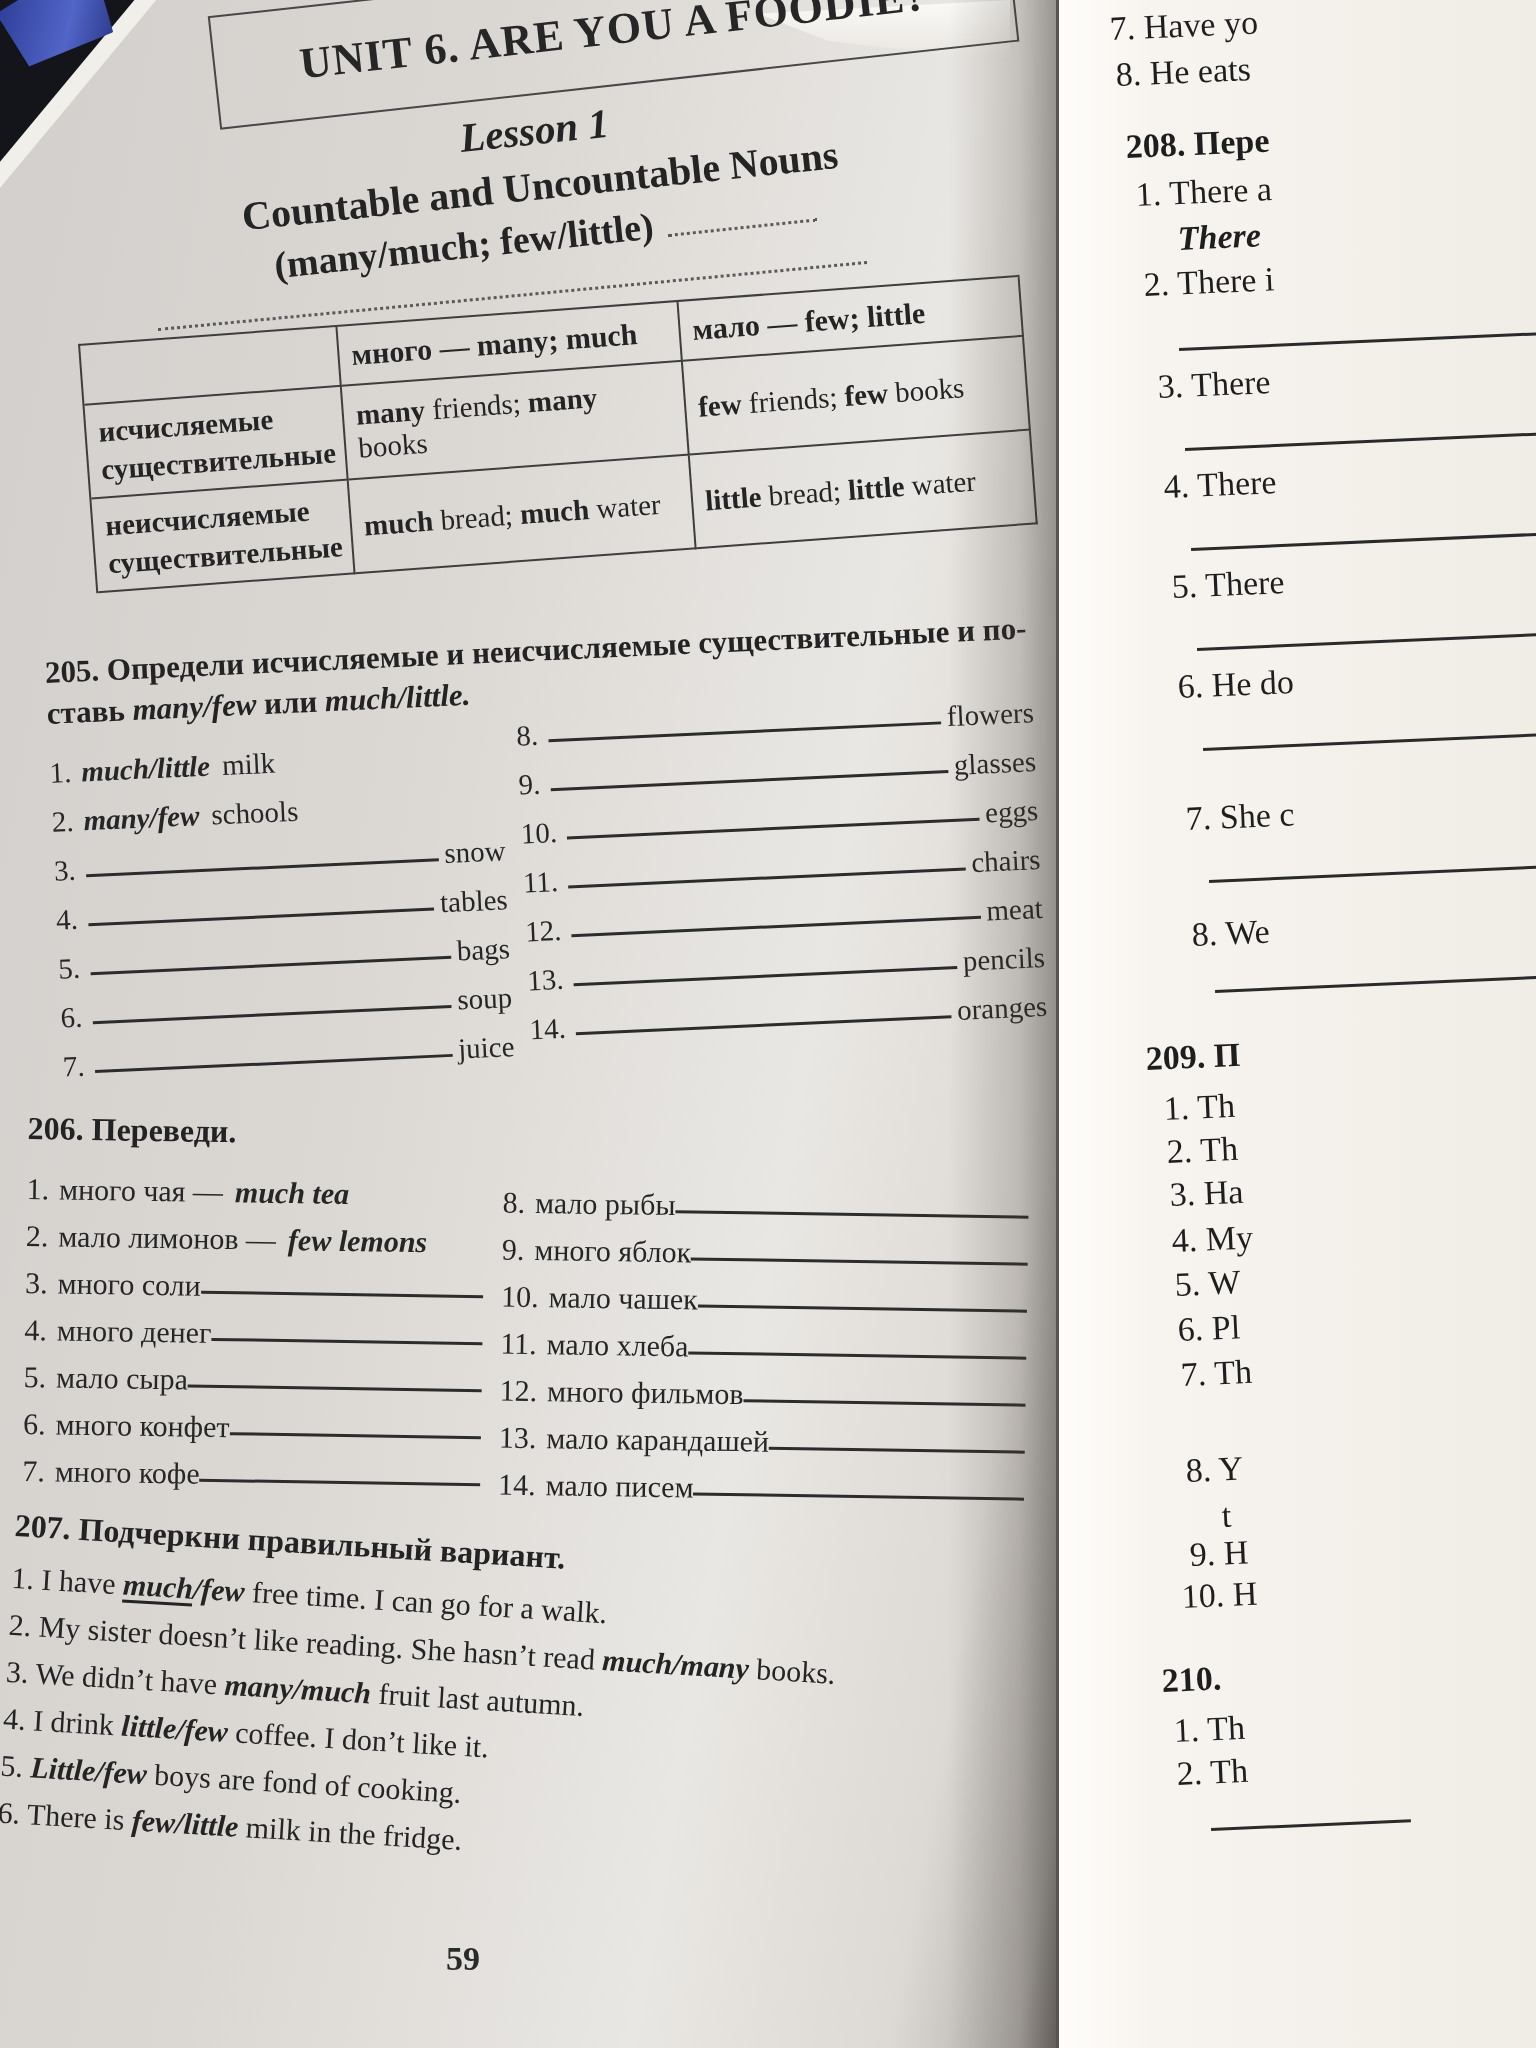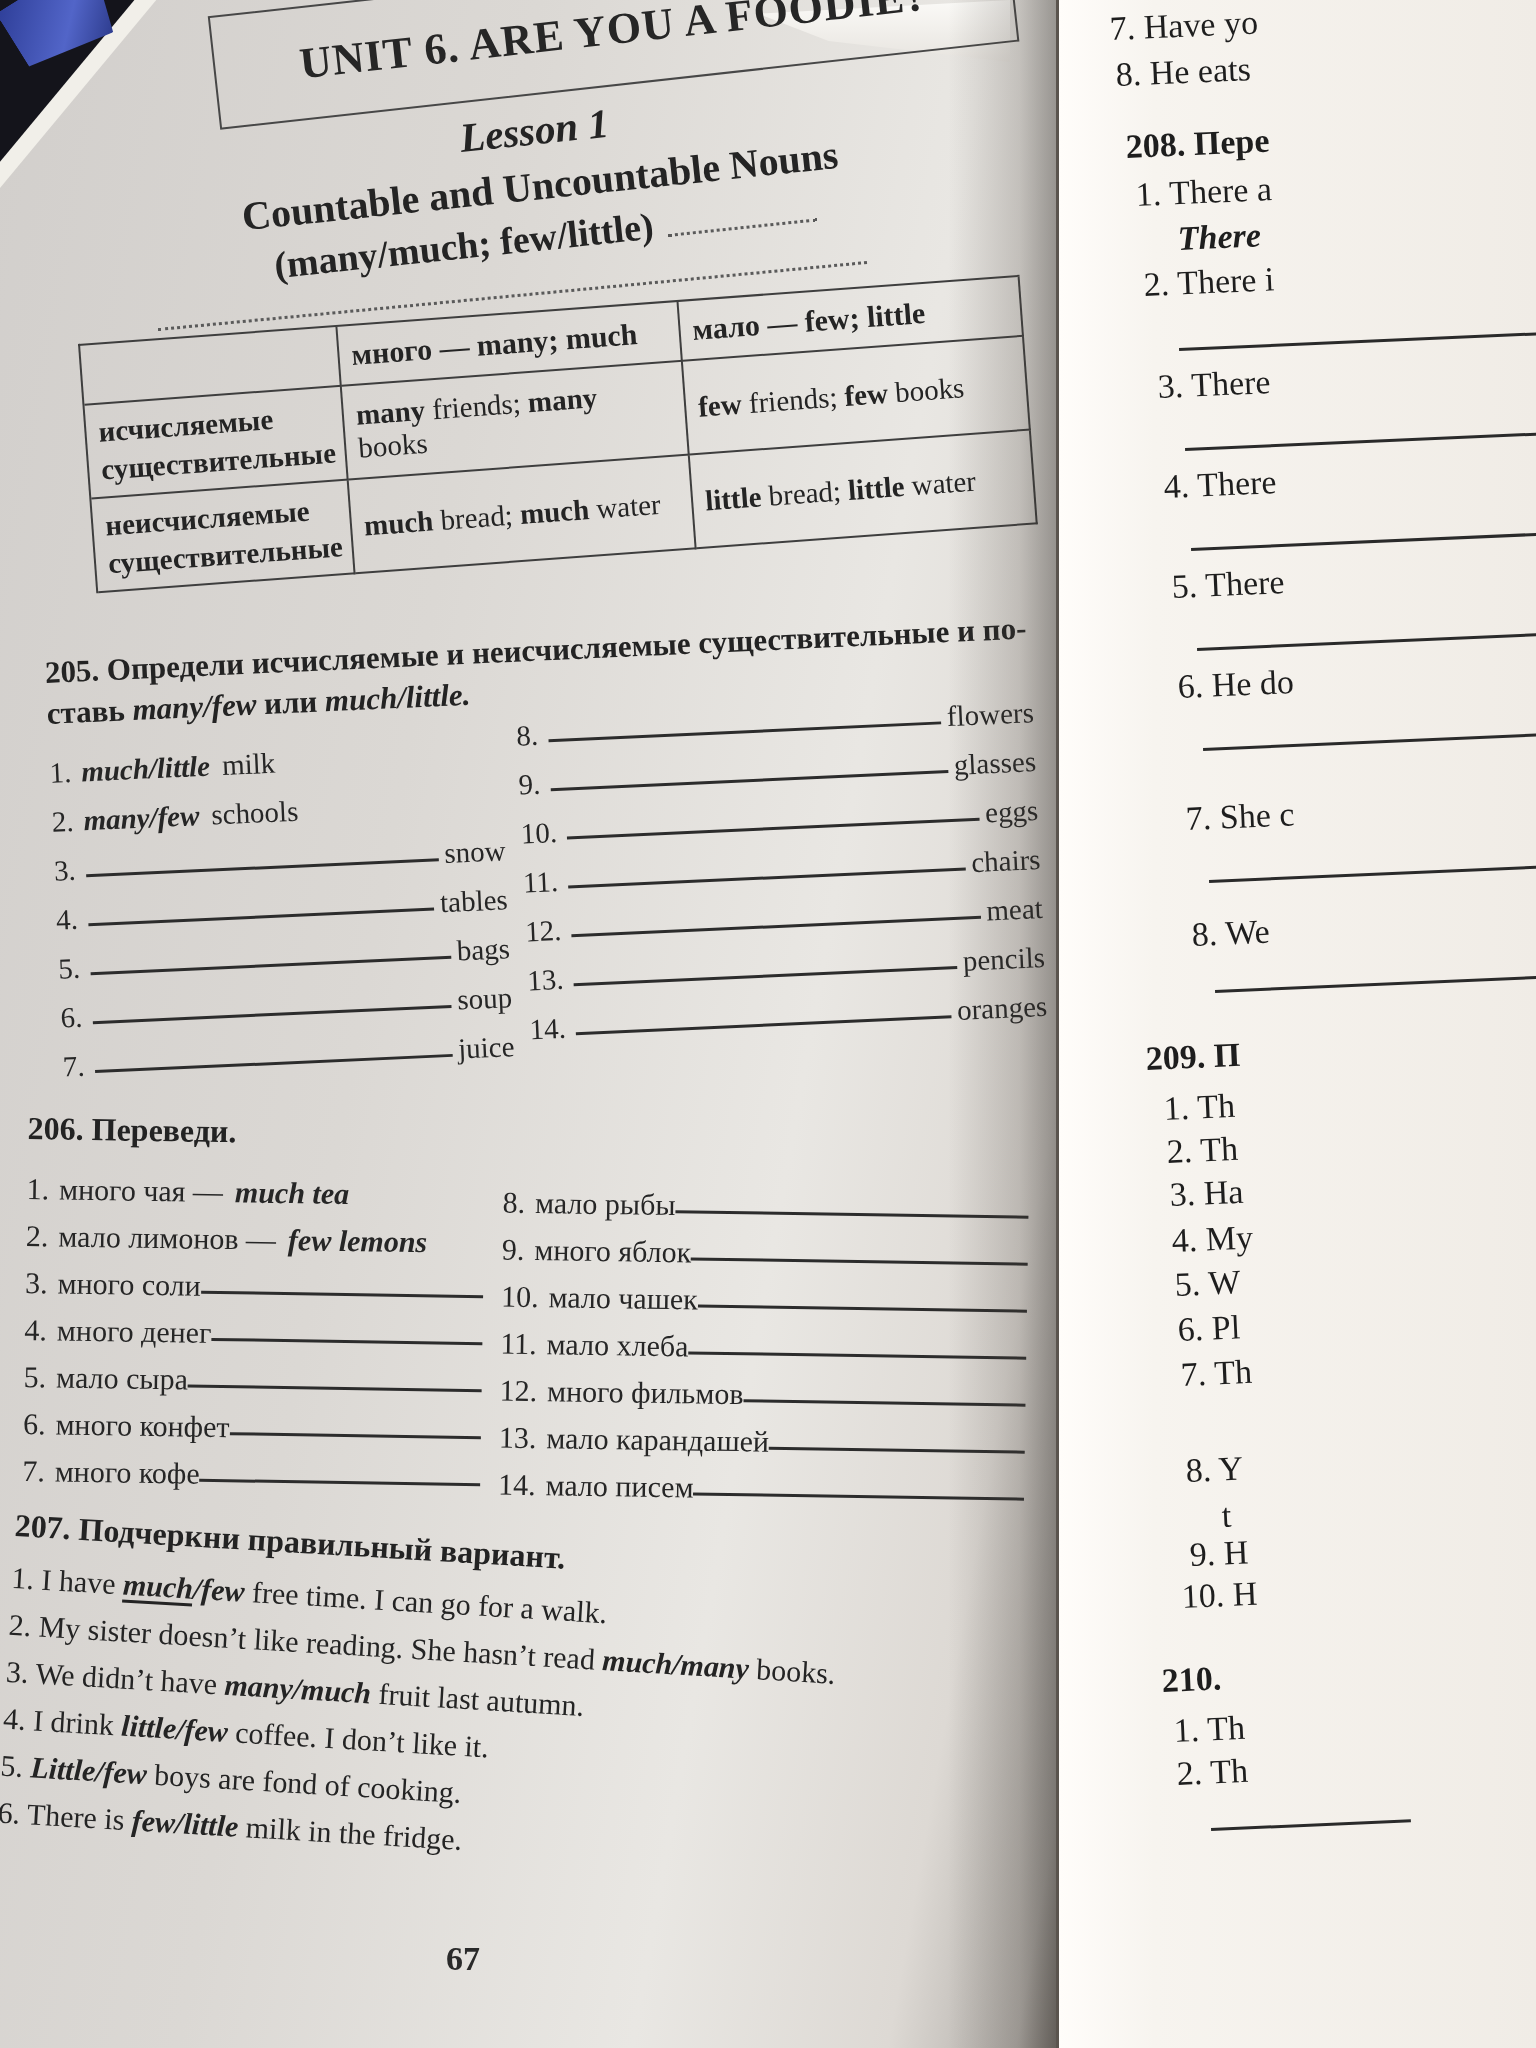--- a/index.html
+++ b/index.html
@@ -300,21 +300,21 @@
     <div class="ex207">
       <div class="ex-title">207. Подчеркни правильный вариант.</div>
       <p class="line207"><span>1. I have </span><span class="u-opt">much</span><span class="o">/</span><span class="o">few</span><span> free time. I can go for a walk.</span></p>
       <p class="line207"><span>2. My sister doesn’t like reading. She hasn’t read </span><span class="o">much</span><span class="o">/</span><span class="o">many</span><span> books.</span></p>
       <p class="line207"><span>3. We didn’t have </span><span class="o">many</span><span class="o">/</span><span class="o">much</span><span> fruit last autumn.</span></p>
       <p class="line207"><span>4. I drink </span><span class="o">little</span><span class="o">/</span><span class="o">few</span><span> coffee. I don’t like it.</span></p>
       <p class="line207"><span>5. </span><span class="o">Little</span><span class="o">/</span><span class="o">few</span><span> boys are fond of cooking.</span></p>
       <p class="line207"><span>6. There is </span><span class="o">few</span><span class="o">/</span><span class="o">little</span><span> milk in the fridge.</span></p>
     </div>
 
-    <div class="pageno">67</div>
+    <div class="pageno">59</div>
 
     <div class="corner-light"></div>
     <div class="corner-dark"></div>
     <div class="corner-blue"></div>
 
     <div class="spine-shadow"></div>
   </div>
 
   <div class="gutter-line"></div>
 

